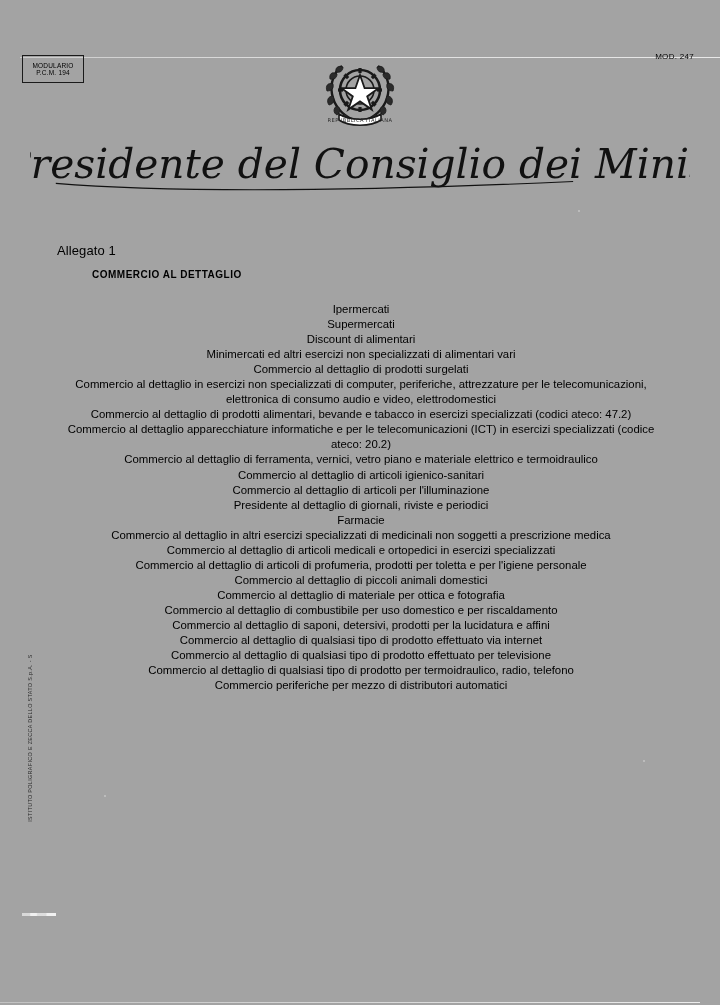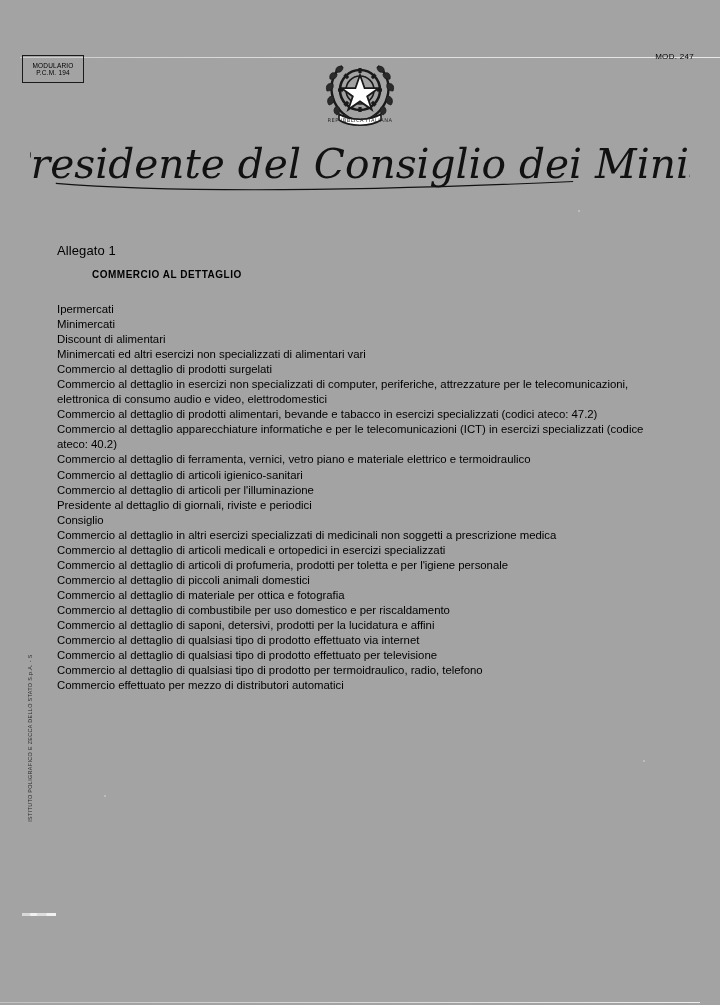--- a/index.html
+++ b/index.html
@@ -134,21 +134,21 @@
   .list {
     position: absolute;
     left: 57px;
     top: 302px;
     width: 608px;
   }
   .list-item {
     font-size: 11.4px;
     line-height: 15.05px;
     letter-spacing: -0.02px;
-    text-align: left;
+    text-align: center;
   }
 
   
   .side-imprint {
     position: absolute;
     left: -70px;
     top: 735px;
     width: 200px;
     font-size: 5.4px;
     letter-spacing: .35px;
@@ -225,40 +225,40 @@
       <path d="M26 52 C120 60 300 62 560 50" fill="none" stroke="#111111" stroke-width="1.1"></path>
     </svg>
   </div>
 
   <div class="allegato">Allegato 1</div>
 
   <div class="section-heading">COMMERCIO AL DETTAGLIO</div>
 
   <div class="list">
     <div class="list-item">Ipermercati</div>
-    <div class="list-item">Minimercati</div>
+    <div class="list-item">Supermercati</div>
     <div class="list-item">Discount di alimentari</div>
     <div class="list-item">Minimercati ed altri esercizi non specializzati di alimentari vari</div>
     <div class="list-item">Commercio al dettaglio di prodotti surgelati</div>
     <div class="list-item">Commercio al dettaglio in esercizi non specializzati di computer, periferiche, attrezzature per le telecomunicazioni, elettronica di consumo audio e video, elettrodomestici</div>
     <div class="list-item">Commercio al dettaglio di prodotti alimentari, bevande e tabacco in esercizi specializzati (codici ateco: 47.2)</div>
-    <div class="list-item">Commercio al dettaglio apparecchiature informatiche e per le telecomunicazioni (ICT) in esercizi specializzati (codice ateco: 40.2)</div>
+    <div class="list-item">Commercio al dettaglio apparecchiature informatiche e per le telecomunicazioni (ICT) in esercizi specializzati (codice ateco: 20.2)</div>
     <div class="list-item">Commercio al dettaglio di ferramenta, vernici, vetro piano e materiale elettrico e termoidraulico</div>
     <div class="list-item">Commercio al dettaglio di articoli igienico-sanitari</div>
     <div class="list-item">Commercio al dettaglio di articoli per l'illuminazione</div>
     <div class="list-item">Presidente al dettaglio di giornali, riviste e periodici</div>
-    <div class="list-item">Consiglio</div>
+    <div class="list-item">Farmacie</div>
     <div class="list-item">Commercio al dettaglio in altri esercizi specializzati di medicinali non soggetti a prescrizione medica</div>
     <div class="list-item">Commercio al dettaglio di articoli medicali e ortopedici in esercizi specializzati</div>
     <div class="list-item">Commercio al dettaglio di articoli di profumeria, prodotti per toletta e per l'igiene personale</div>
     <div class="list-item">Commercio al dettaglio di piccoli animali domestici</div>
     <div class="list-item">Commercio al dettaglio di materiale per ottica e fotografia</div>
     <div class="list-item">Commercio al dettaglio di combustibile per uso domestico e per riscaldamento</div>
     <div class="list-item">Commercio al dettaglio di saponi, detersivi, prodotti per la lucidatura e affini</div>
     <div class="list-item">Commercio al dettaglio di qualsiasi tipo di prodotto effettuato via internet</div>
     <div class="list-item">Commercio al dettaglio di qualsiasi tipo di prodotto effettuato per televisione</div>
     <div class="list-item">Commercio al dettaglio di qualsiasi tipo di prodotto per termoidraulico, radio, telefono</div>
-    <div class="list-item">Commercio effettuato per mezzo di distributori automatici</div>
+    <div class="list-item">Commercio periferiche per mezzo di distributori automatici</div>
   </div>
 
   <div class="side-imprint">ISTITUTO POLIGRAFICO E ZECCA DELLO STATO S.p.A. - S</div>
 
 </div>
 
 </body></html>

